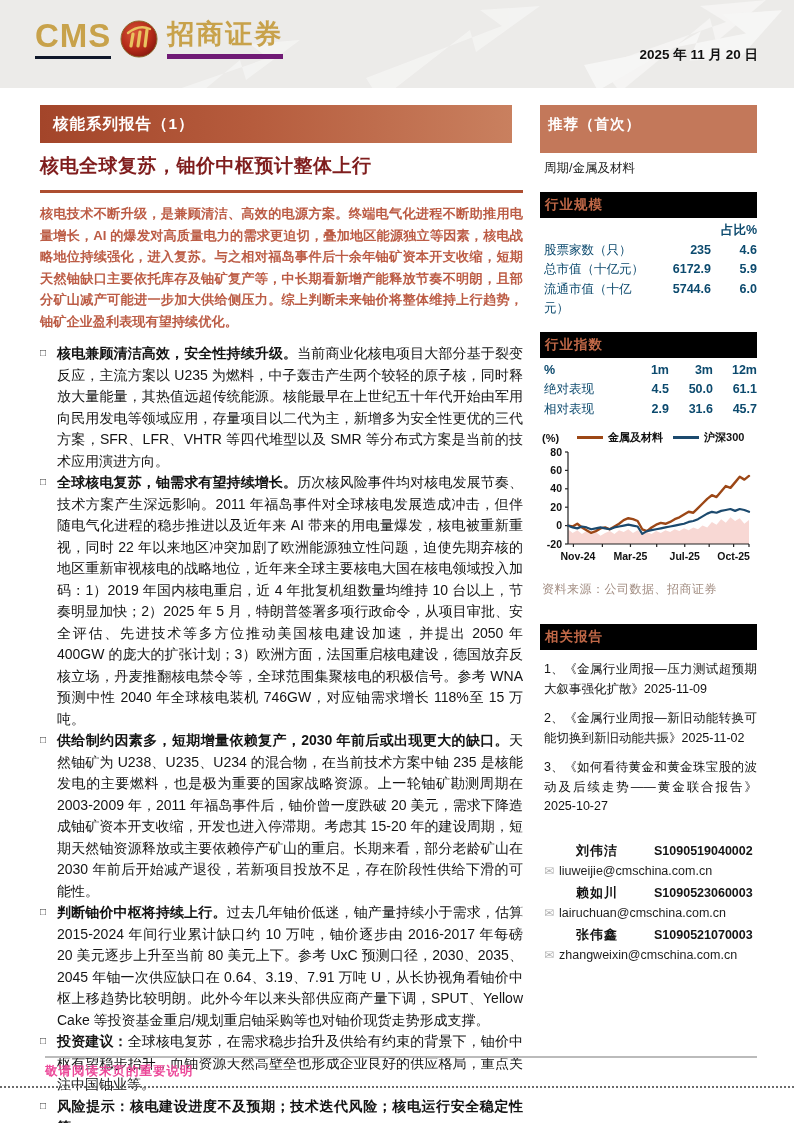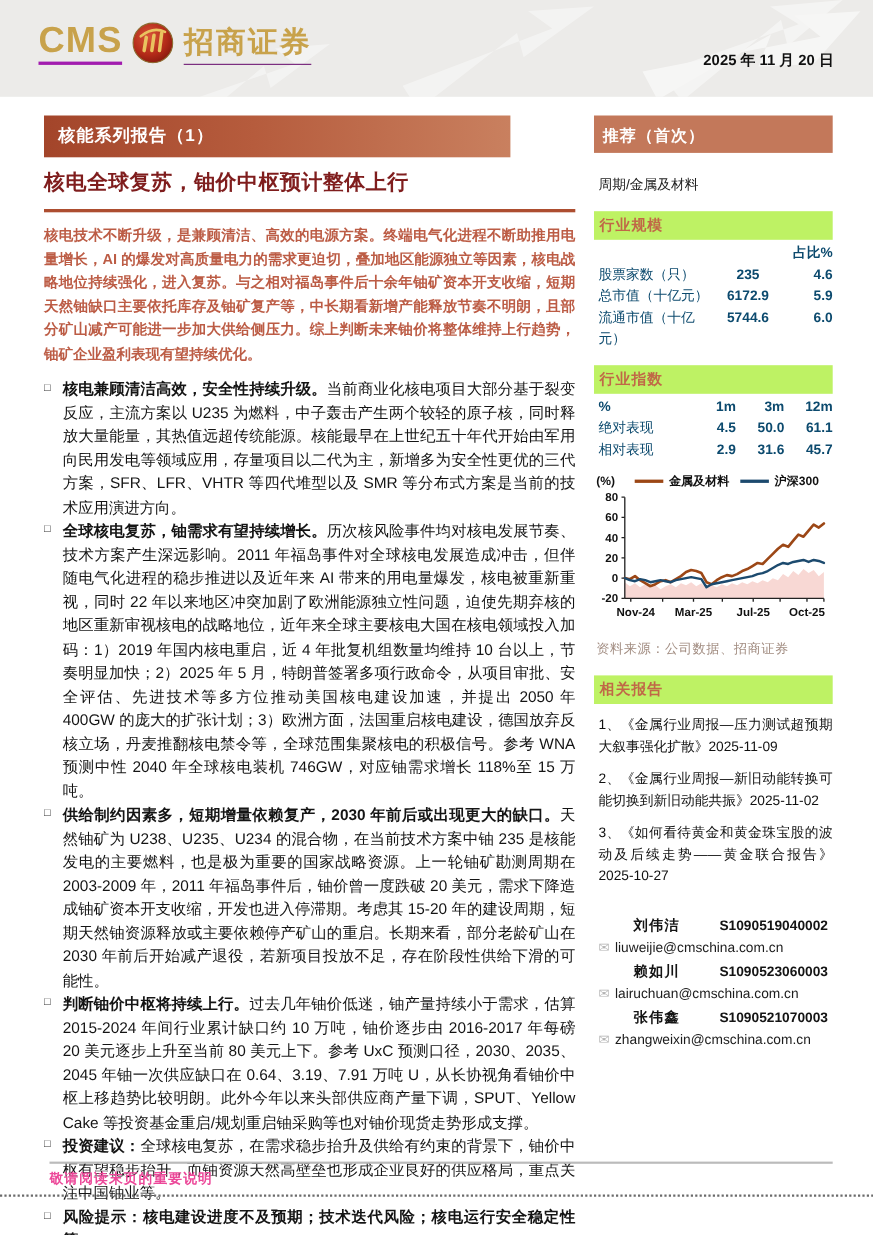--- a/index.html
+++ b/index.html
@@ -4,59 +4,59 @@
 <style>
   html,body{margin:0;padding:0;}
   body{width:794px;height:1123px;position:relative;background:#ffffff;overflow:hidden;
        font-family:"Liberation Sans","DejaVu Sans",sans-serif;color:#141414;}
 
   
   .header{position:absolute;left:0;top:0;width:794px;height:88px;background:#ecebe9;overflow:hidden;}
   .header svg.arrows{position:absolute;left:0;top:0;}
   .logo-row{position:absolute;left:35px;top:20px;display:flex;align-items:flex-end;gap:9px;}
   .logo-cms{font-size:33px;font-weight:bold;color:#c8a24b;letter-spacing:1px;line-height:0.9;
-            border-bottom:3px solid #a21caf;padding-bottom:5px;}
+            border-bottom:3px solid #0f172a;padding-bottom:5px;}
   .logo-badge{width:38px;height:38px;margin-bottom:1px;}
   .logo-cn{font-size:27px;font-weight:bold;color:#c8a24b;line-height:1;
-           border-bottom:1px solid #701a75;padding-bottom:6px;letter-spacing:2px;}
+           border-bottom:5px solid #701a75;padding-bottom:6px;letter-spacing:2px;}
   .date{position:absolute;right:36px;top:46px;font-size:13.5px;font-weight:600;color:#101010;}
 
   
-  .main-banner{position:absolute;left:40px;top:105px;width:424px;height:38px;box-sizing:border-box;
+  .main-banner{position:absolute;left:40px;top:105px;width:472px;height:38px;box-sizing:border-box;
                background:linear-gradient(90deg,#a3452a 0%,#b65c3d 45%,#c9805f 100%);
                color:#fff;font-size:15.5px;font-weight:bold;line-height:38px;padding-left:13px;letter-spacing:1px;}
-  .side-banner{position:absolute;left:540px;top:105px;width:217px;height:34px;box-sizing:border-box;
+  .side-banner{position:absolute;left:540px;top:105px;width:217px;height:48px;box-sizing:border-box;
                background:#c3785a;color:#fff;font-size:14.5px;font-weight:bold;line-height:38px;padding-left:8px;letter-spacing:1px;}
 
   
   .main-col{position:absolute;left:40px;top:150px;width:483px;}
   .title{font-size:19px;font-weight:bold;color:#7f1d1d;margin:3px 0 11px 0;letter-spacing:0.5px;}
   .rule{height:3px;background:#ad4e30;margin-bottom:10px;}
   .summary{font-size:13.2px;font-weight:bold;color:#bc5c45;line-height:21.5px;text-align:justify;}
   .bullets{margin-top:11px;}
   .bullet{display:flex;}
   .bullet .marker{width:17px;flex:none;font-size:10px;color:#333;padding-top:4px;}
   .bullet .text{flex:1;font-size:14px;line-height:21.5px;color:#141414;text-align:justify;}
   .bullet .lead{font-weight:bold;}
 
   
   .sidebar{position:absolute;left:540px;top:143px;width:217px;}
   .category{font-size:12.5px;color:#222;padding:17px 0 15px 4px;}
-  .band{background:#bef264;color:#c06847;font-size:13.5px;font-weight:bold;padding:4px 16px 4px 5px;letter-spacing:1px;}
+  .band{background:#000000;color:#c06847;font-size:13.5px;font-weight:bold;padding:4px 16px 4px 5px;letter-spacing:1px;}
   .tbl{padding:3px 0 4px 4px;font-size:12.5px;color:#0c4a6e;}
   .trow{display:flex;line-height:19.5px;}
   .lbl{flex:1;}
   .num{font-weight:bold;text-align:right;}
-  .c1{width:62px;text-align:center;} .c2{width:46px;} .c3{width:44px;}
+  .c1{width:62px;} .c2{width:46px;} .c3{width:44px;}
   .idx-gap{margin-top:9px;}
   .legend{display:flex;align-items:center;font-size:11px;font-weight:bold;color:#111;margin:7px 0 0 2px;}
   .legend .ylab{font-weight:bold;margin-right:8px;}
   .swatch{width:26px;height:3px;margin:0 5px 0 10px;flex:none;}
   .chart-wrap{margin-top:1px;}
-  .source{font-size:12px;color:#a28d82;margin:3px 0 15px 2px;letter-spacing:0.5px;}
+  .source{font-size:12px;color:#a28d82;margin:3px 0 26px 2px;letter-spacing:0.5px;}
   .report-item{font-size:12.5px;color:#111;line-height:19.5px;margin:10px 0 0 4px;text-align:justify;}
   .analysts{margin-top:24px;padding-left:4px;}
   .analyst{margin-bottom:2px;}
   .a-row{display:flex;font-size:13px;line-height:20px;margin-left:32px;}
   .a-name{font-weight:bold;width:78px;letter-spacing:1px;}
   .a-id{font-size:12.5px;font-weight:600;}
   .a-email{display:flex;align-items:center;font-size:12.5px;color:#1c1c1c;line-height:20px;}
   .mail-icon{color:#b3b3b3;margin-right:5px;font-size:12px;}
 
   

